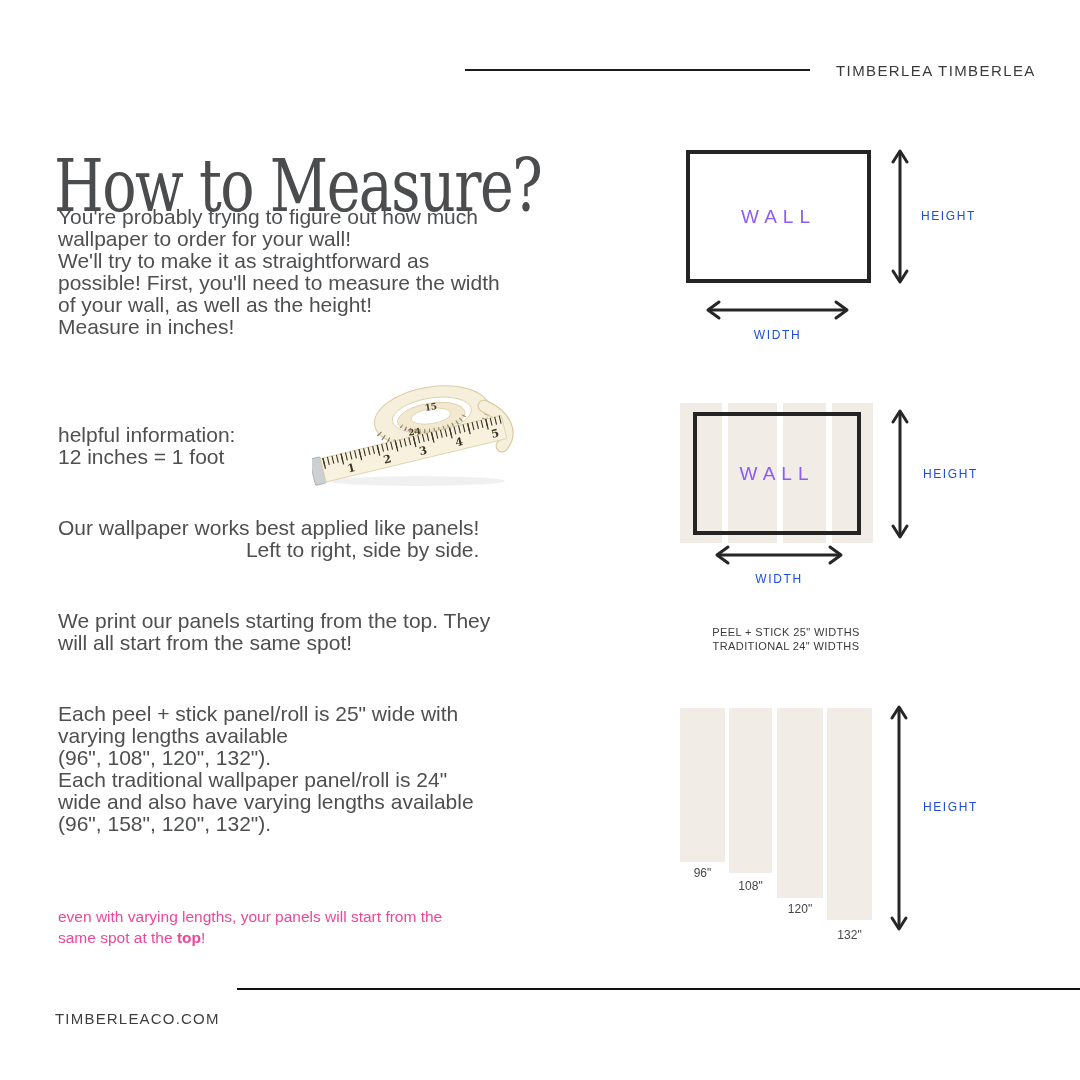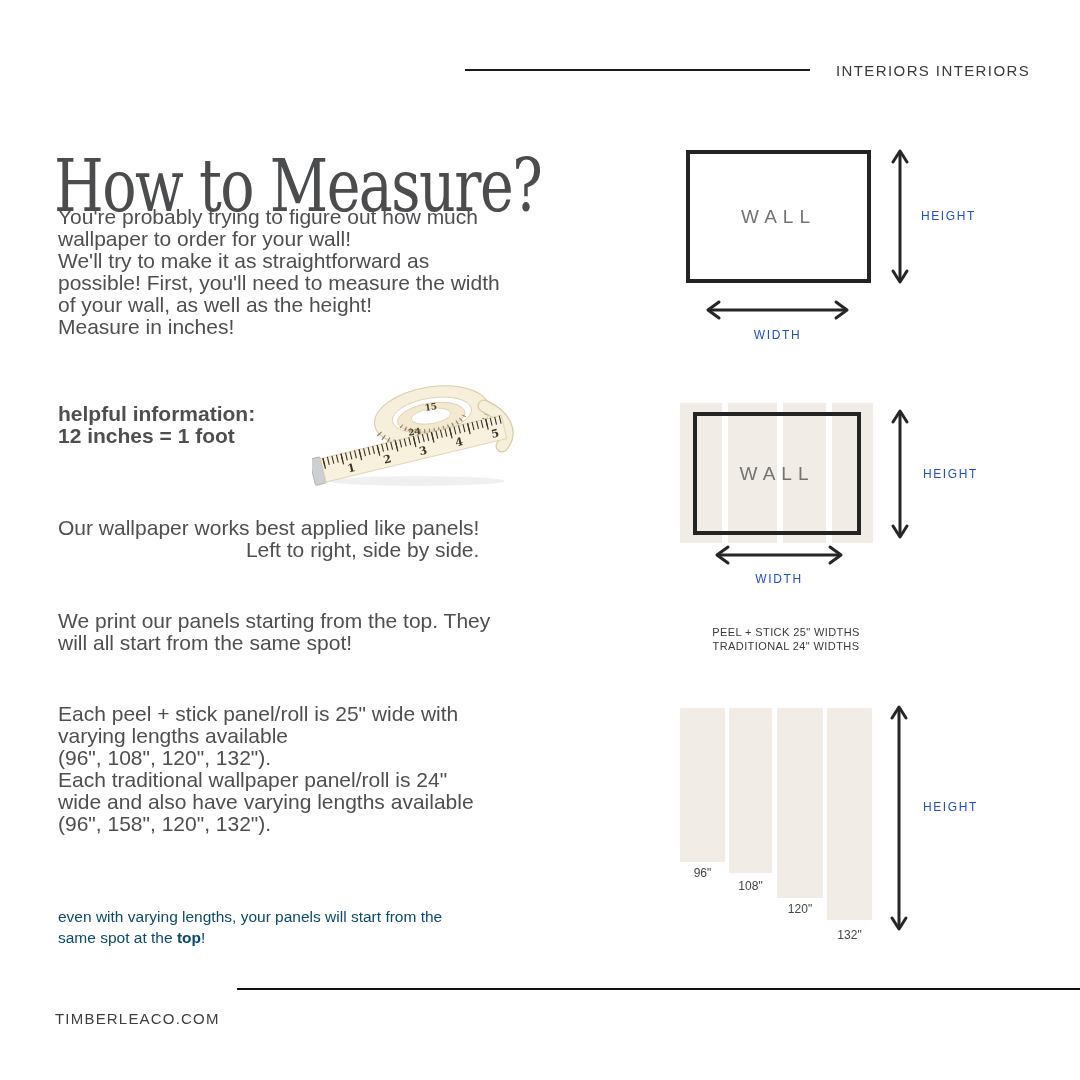--- a/index.html
+++ b/index.html
@@ -9,52 +9,52 @@
   
   .top-rule{left:465px;top:69px;width:345px;height:2px;background:#1c1c1c;}
   .brand{top:62px;left:836px;width:172px;font-size:15px;letter-spacing:1.4px;color:#3a3a3a;
          white-space:nowrap;}
   
   .title{left:54px;top:112px;font-family:"DejaVu Serif","Liberation Serif",serif;
          font-size:57px;font-weight:400;color:#4b4c4e;letter-spacing:-1.5px;line-height:1;
          transform:scale(1.0,1.28);transform-origin:left top;white-space:nowrap;}
   .copy{left:58px;color:#4e4f51;font-size:21px;line-height:22px;white-space:pre-line;}
   .intro{top:206px;}
-  .helpful{top:403px;font-weight:bold;}
+  .helpful{top:424px;}
   .para2{top:517px;text-align:right;}
   .para3{top:610px;}
   .para4{top:703px;}
-  .note{left:58px;top:906px;font-size:15.5px;line-height:21px;color:#0c4a6e;white-space:pre-line;}
+  .note{left:58px;top:906px;font-size:15.5px;line-height:21px;color:#ec4899;white-space:pre-line;}
   .note b{font-weight:700;}
   
   .site{left:55px;top:982px;font-size:15px;letter-spacing:1.2px;color:#3e3e3e;white-space:nowrap;margin-top:28px;}
   .bottom-rule{left:237px;top:988px;width:843px;height:2px;background:#111;}
   
   .wall-box{box-sizing:border-box;border:4px solid #242424;display:flex;align-items:center;
-            justify-content:center;font-size:19px;letter-spacing:6px;color:#737373;
+            justify-content:center;font-size:19px;letter-spacing:6px;color:#8b5cf6;
             padding-left:0;}
   .wall-box1{left:686px;top:150px;width:185px;height:133px;background:#fff;}
   .wall-box2{left:693px;top:412px;width:168px;height:123px;background:transparent;}
   .dim-label{font-size:12px;letter-spacing:1.6px;color:#1d4ed8;white-space:nowrap;}
   .height1{left:921px;top:209px;}
   .height2{left:923px;top:467px;}
   .height3{left:923px;top:800px;}
   .width1{left:705px;top:328px;width:145px;text-align:center;}
   .width2{left:714px;top:572px;width:130px;text-align:center;}
   .panel{background:#f1ece6;}
   .caption{left:678px;top:625px;width:216px;text-align:center;font-size:11px;line-height:14px;
            letter-spacing:0.4px;color:#3a3a3a;white-space:pre-line;}
   .plabel{font-size:12px;color:#454545;text-align:center;}
   svg.arrow path{stroke:#262626;stroke-width:3;fill:none;stroke-linecap:round;stroke-linejoin:round;}
 </style>
 </head>
 <body>
 
 <div class="abs top-rule"></div>
-<div class="abs brand">INTERIORS INTERIORS</div>
+<div class="abs brand">TIMBERLEA TIMBERLEA</div>
 
 <h1 class="abs title">How to Measure?</h1>
 <div class="abs copy intro">You're probably trying to figure out how much
 wallpaper to order for your wall!
 We'll try to make it as straightforward as
 possible! First, you'll need to measure the width
 of your wall, as well as the height!
 Measure in inches!</div>
 <div class="abs copy helpful">helpful information:
 12 inches = 1 foot</div>

